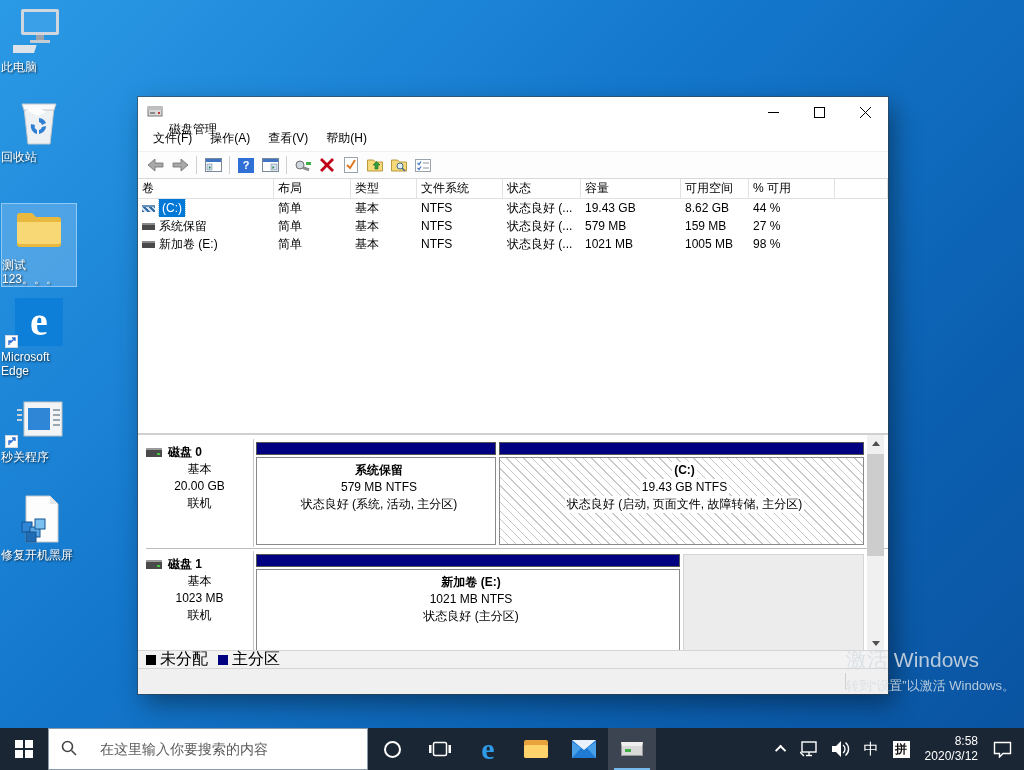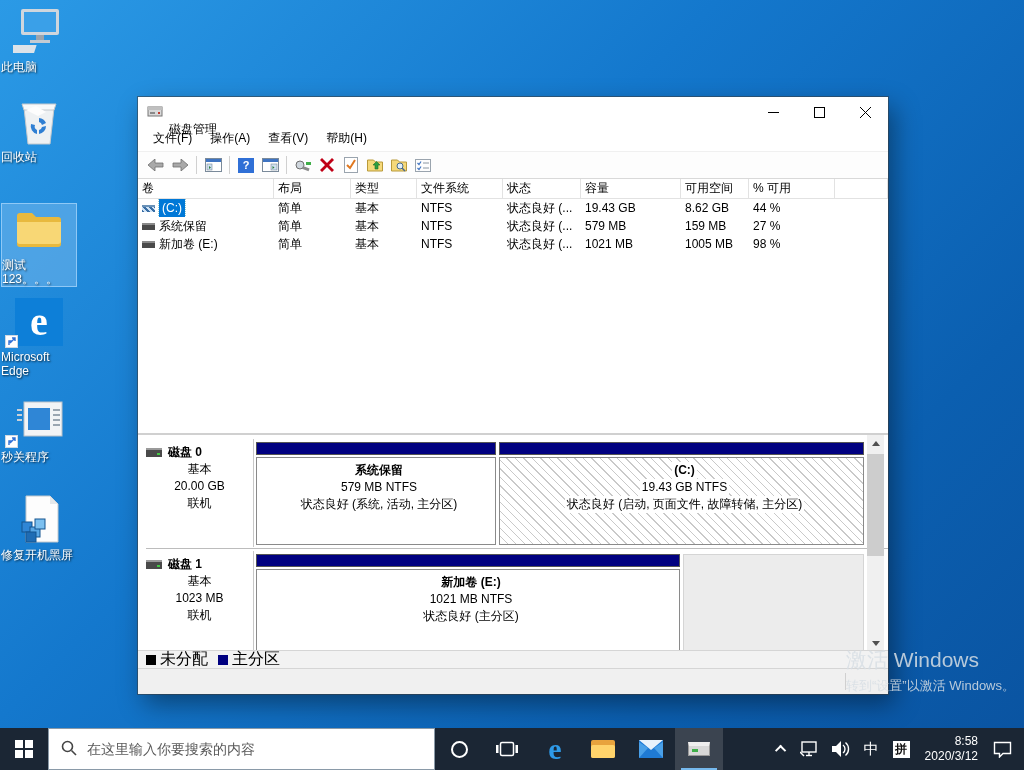--- a/index.html
+++ b/index.html
@@ -78,21 +78,21 @@
   .statusbar .sdiv { position:absolute; left:707px; top:4px; bottom:4px; width:1px; background:#d0d0d0; }
 
   
   .watermark { position:absolute; left:846px; top:648px; color:rgba(215,222,228,.85); z-index:5; pointer-events:none; }
   .watermark .w1 { font-size:21px; line-height:24px; }
   .watermark .w2 { font-size:13px; margin-top:5px; }
 
   
   .taskbar { position:absolute; left:0; bottom:0; width:1024px; height:42px; background:#1b2634; display:flex; align-items:stretch; z-index:10; }
   .tb-item { width:48px; display:flex; align-items:center; justify-content:center; position:relative; }
-  .searchbox { width:387px; background:#fff; border:1px solid #8a9aa8; display:flex; align-items:center; padding-left:12px; gap:10px; }
+  .searchbox { width:320px; background:#fff; border:1px solid #8a9aa8; display:flex; align-items:center; padding-left:12px; gap:23px; }
   .searchbox input { border:none; outline:none; font-size:14px; width:240px; font-family:inherit; color:#333; background:transparent; }
   .searchbox input::placeholder { color:#5a5a5a; opacity:1; }
   .tb-item.active { background:rgba(255,255,255,.14); }
   .tb-item.active::after { content:""; position:absolute; left:6px; right:6px; bottom:0; height:2px; background:#76b9ed; }
   .tray { margin-left:auto; display:flex; align-items:center; gap:0; color:#fff; }
   .tray-item { height:42px; display:flex; align-items:center; justify-content:center; padding:0 7px; }
   .chev { width:8px; height:8px; border-left:2px solid #fff; border-top:2px solid #fff; transform:rotate(45deg) translateY(2px); }
   .ime-lang { font-size:15px; }
   .ime-mode { width:17px; height:17px; background:#fff; color:#111; font-size:12px; display:flex; align-items:center; justify-content:center; font-weight:bold; }
   .clock { text-align:right; font-size:12px; line-height:15px; padding:0 8px; }

